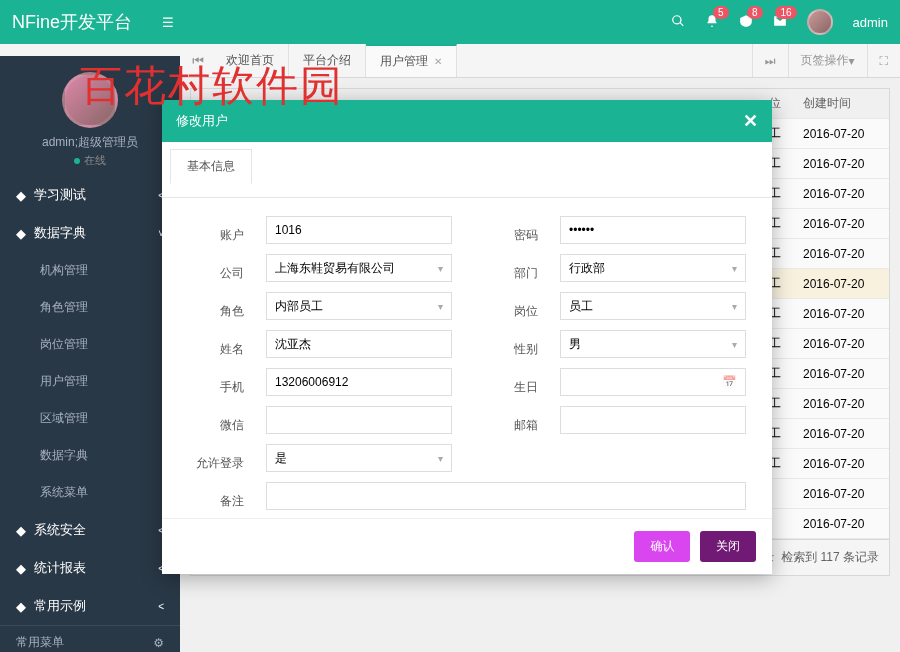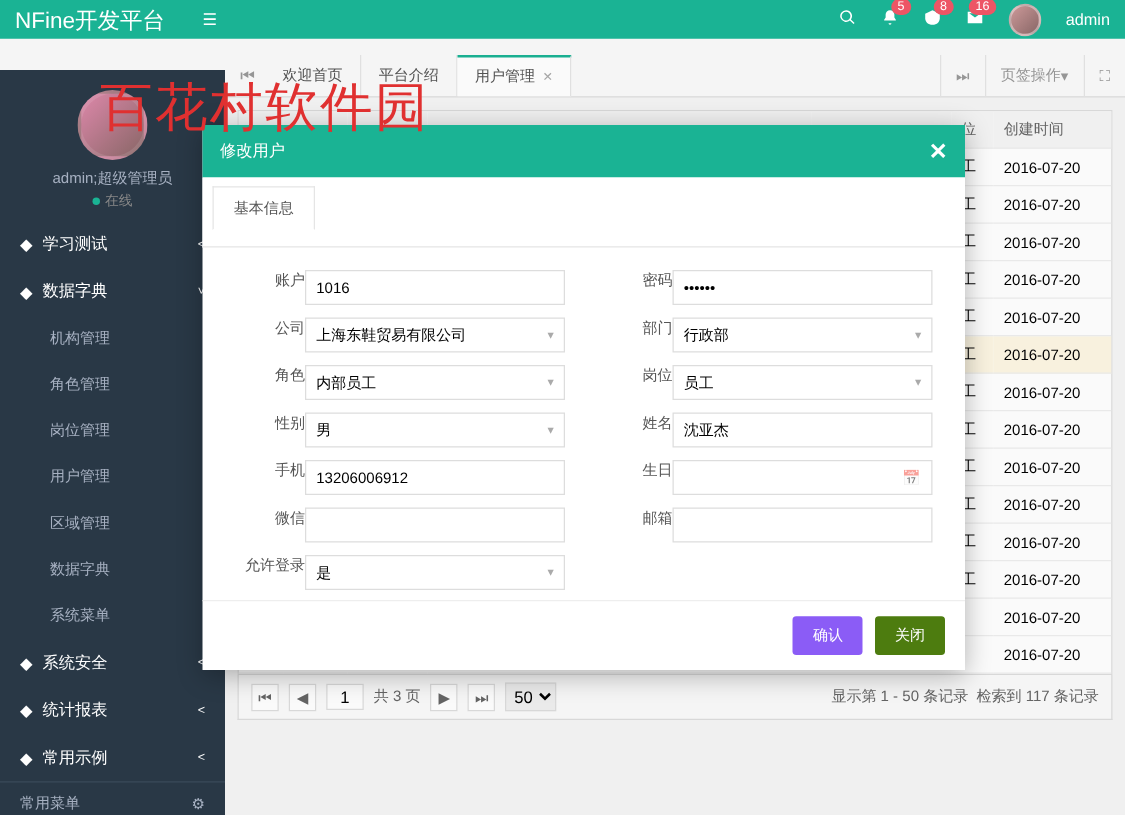--- a/index.html
+++ b/index.html
@@ -1,17 +1,17 @@
 <!DOCTYPE html>
 <html><head>
 <meta charset="utf-8">
 <style>
 *{box-sizing:border-box;margin:0;padding:0;}
 body{font-family:"Microsoft YaHei",Arial,sans-serif;font-size:13px;background:#f5f5f5;width:900px;height:652px;overflow:hidden;position:relative;}
-.topbar{height:31px;background:#1ab394;color:#fff;display:flex;align-items:center;padding:0 12px;}
+.topbar{height:44px;background:#1ab394;color:#fff;display:flex;align-items:center;padding:0 12px;}
 .logo{font-size:18px;font-weight:300;margin-right:30px;}
 .bars{cursor:pointer;}
 .topright{margin-left:auto;display:flex;align-items:center;gap:20px;}
 .topright .ti{position:relative;cursor:pointer;}
 .badge{position:absolute;top:-8px;right:-10px;background:#ed5565;color:#fff;font-size:10px;padding:1px 5px;border-radius:8px;}
 .avatar-sm{width:26px;height:26px;border-radius:50%;background:linear-gradient(135deg,#c99,#866);border:2px solid rgba(255,255,255,.4);}
 .sidebar{position:absolute;left:0;top:56px;bottom:0;width:180px;background:#293846;color:#a7b1c2;overflow:auto;}
 .sb-profile{text-align:center;padding:16px 0 8px;}
 .avatar-lg{width:56px;height:56px;border-radius:50%;background:linear-gradient(135deg,#d8a,#866);margin:0 auto 6px;border:3px solid rgba(255,255,255,.1);}
 .sb-user{font-size:12px;}
@@ -43,31 +43,31 @@
 .pager select{border:1px solid #ddd;padding:2px;}
 .pager .right{margin-left:auto;}
 .watermark{position:absolute;left:80px;top:58px;font-size:42px;color:#e03030;font-weight:500;pointer-events:none;z-index:60;letter-spacing:2px;}
 .modal-backdrop{position:absolute;inset:0;top:44px;left:180px;background:rgba(0,0,0,.02);z-index:40;}
 .modal{position:absolute;left:162px;top:100px;width:610px;background:#fff;z-index:50;box-shadow:0 4px 20px rgba(0,0,0,.3);}
 .modal-head{background:#1ab394;color:#fff;padding:10px 14px;display:flex;align-items:center;justify-content:space-between;}
 .modal-close{font-size:18px;cursor:pointer;font-weight:bold;}
 .modal-tabs{border-bottom:1px solid #e5e5e5;padding:6px 8px 14px 8px;background:#fff;}
 .modal-tab{display:inline-block;padding:8px 16px;border:1px solid #e5e5e5;border-bottom:1px solid #fff;font-size:12px;color:#555;cursor:pointer;position:relative;top:1px;background:#fff;}
 .modal-body{padding:18px 26px 8px;display:grid;grid-template-columns:1fr 1fr;gap:10px 30px;}
-.fld{display:flex;align-items:flex-start;gap:0;}
+.fld{display:flex;align-items:flex-end;gap:22px;}
 .fld label{width:56px;text-align:right;font-size:12px;color:#555;}
 .fld .ctrl{flex:1;height:28px;border:1px solid #ddd;padding:0 8px;font-size:12px;display:flex;align-items:center;justify-content:space-between;background:#fff;}
 .fld input.ctrl{outline:none;}
 .fld .dd::after{content:"▾";color:#aaa;font-size:10px;}
 .fld .cal::after{content:"📅";font-size:12px;opacity:.5;}
 .fld.full{grid-column:1/3;}
 .modal-foot{padding:12px 16px;text-align:right;border-top:1px solid #eee;}
 .btn{display:inline-block;padding:7px 16px;color:#fff;border-radius:3px;font-size:12px;cursor:pointer;margin-left:6px;}
-.btn.ok{background:#8b5cf6;}
-.btn.cancel{background:#4d7c0f;}
+.btn.ok{background:#d946ef;}
+.btn.cancel{background:#701a75;}
 svg{width:14px;height:14px;fill:currentColor;}
 </style>
 </head>
 <body>
 
 <div class="topbar">
   <div class="logo">NFine开发平台</div>
   <div class="bars">☰</div>
   <div class="topright">
     <div class="ti"><svg viewBox="0 0 24 24">
@@ -395,28 +395,28 @@
           <span>内部员工</span>
         </div>
       </div>
       <div class="fld">
         <label>岗位</label>
         <div class="ctrl dd">
           <span>员工</span>
         </div>
       </div>
       <div class="fld">
-        <label>性别</label>
-        <div class="ctrl dd">
-          <span>男</span>
-        </div>
-      </div>
-      <div class="fld">
         <label>姓名</label>
         <input class="ctrl" value="沈亚杰" style="">
+      </div>
+      <div class="fld">
+        <label>性别</label>
+        <div class="ctrl dd">
+          <span>男</span>
+        </div>
       </div>
       <div class="fld">
         <label>手机</label>
         <input class="ctrl" value="13206006912" style="">
       </div>
       <div class="fld">
         <label>生日</label>
         <div class="ctrl cal">
           <span></span>
         </div>
@@ -427,19 +427,23 @@
       </div>
       <div class="fld">
         <label>邮箱</label>
         <input class="ctrl" style="">
       </div>
       <div class="fld">
         <label>允许登录</label>
         <div class="ctrl dd">
           <span>是</span>
         </div>
+      </div>
+      <div class="fld full">
+        <label>备注</label>
+        <input class="ctrl" style="">
       </div>
     </div>
   <div class="modal-foot">
     <span class="btn ok">确认</span>
     <span class="btn cancel">关闭</span>
   </div>
 </div>
 
 </body></html>

